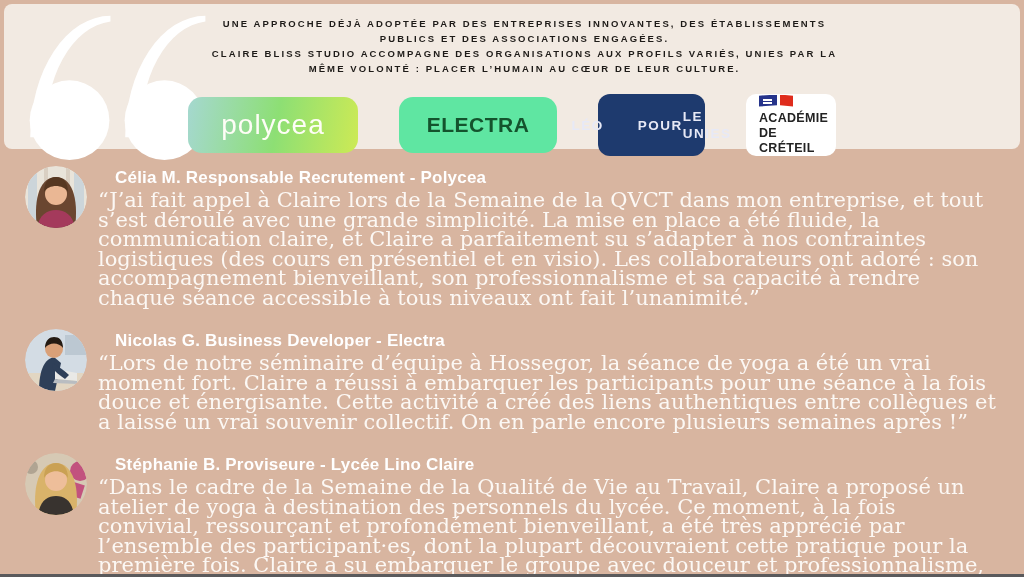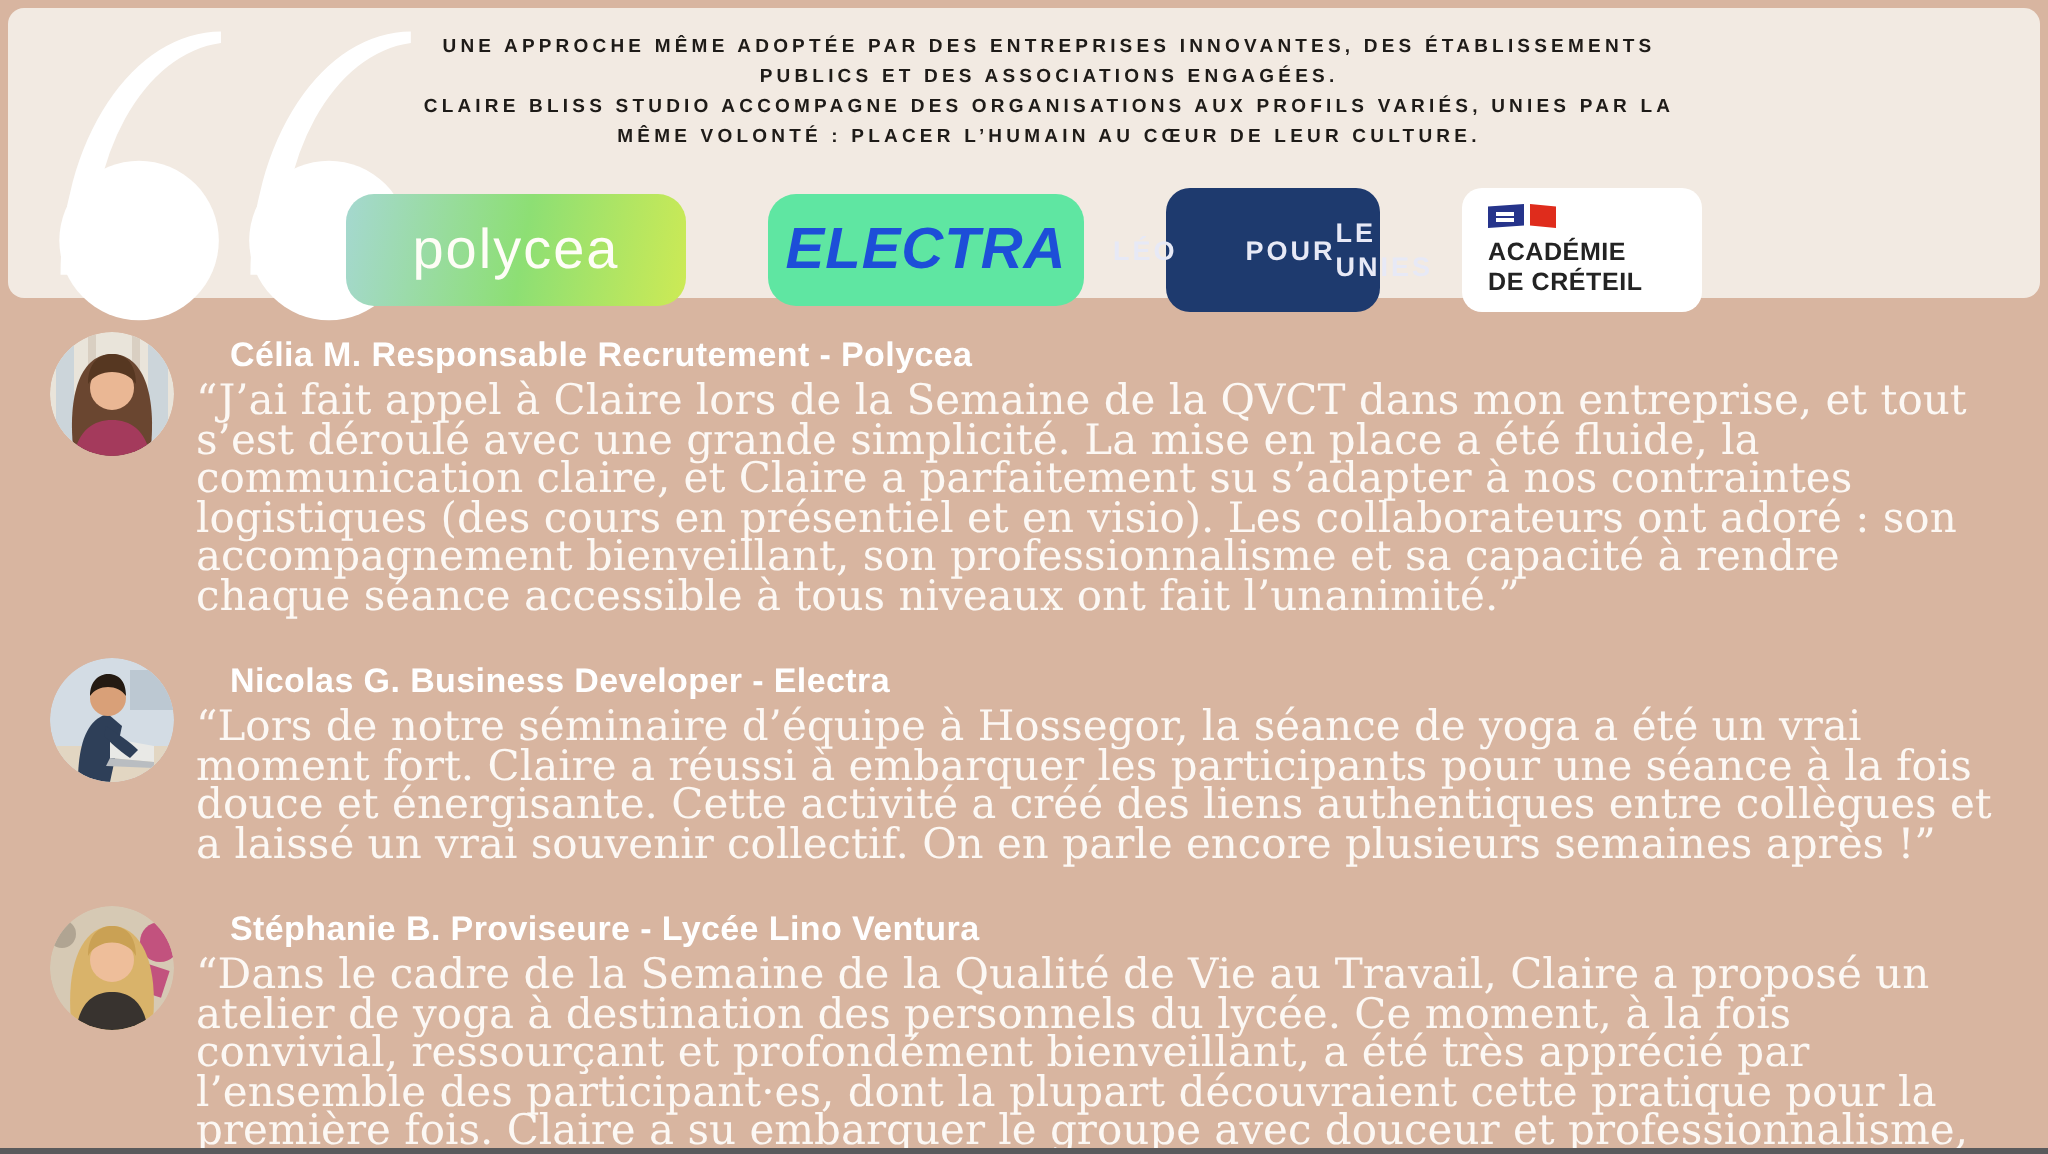--- a/index.html
+++ b/index.html
@@ -27,31 +27,31 @@
     display:flex;justify-content:center;align-items:center;gap:41px;
   }
   .logo-card{border-radius:14px;display:flex;align-items:center;justify-content:center;}
   .logo-polycea{
     width:170px;height:56px;
     background:linear-gradient(100deg,#a5d8d0 0%,#8ddf74 52%,#cdea55 100%);
     color:#fefdf6;font-size:28px;font-weight:400;letter-spacing:1px;
   }
   .logo-electra{
     width:158px;height:56px;background:#5fe6a2;
-    color:#1d4ed8;font-size:29px;font-weight:800;letter-spacing:.5px;font-style:italic;
+    color:#14532d;font-size:21px;font-weight:800;letter-spacing:.5px;
   }
   .logo-leo{
     width:107px;height:62px;background:#1e3a6e;border-radius:12px;
     color:#e7e9f6;font-size:13.5px;font-weight:700;letter-spacing:1.5px;
     flex-direction:row;line-height:17px;
   }
   .leo-l1{padding-right:16px;}
   .leo-l2{padding-left:18px;}
   .logo-academie{
-    width:120px;height:62px;background:#ffffff;border-radius:10px;
+    width:90px;height:62px;background:#ffffff;border-radius:10px;
     flex-direction:column;align-items:flex-start;padding-left:0;
   }
   .academie-inner{padding-left:13px;}
   .fr-flag{display:flex;gap:3px;height:13px;margin-bottom:4px;align-items:center;}
   .fr-flag .b{width:18px;height:12px;background:#26348b;clip-path:polygon(0 10%,100% 0,100% 90%,0 100%);position:relative;}
   .fr-flag .b:after{content:"";position:absolute;left:4px;top:4px;width:9px;height:2px;background:#fff;box-shadow:0 3px 0 #fff;}
   .fr-flag .r{width:13px;height:12px;background:#df2c1c;clip-path:polygon(0 0,100% 10%,100% 100%,0 90%);}
   .academie-line{color:#232323;font-size:12.5px;font-weight:700;line-height:15px;letter-spacing:.3px;}
   
   .testimonials{
@@ -83,21 +83,21 @@
       <circle cx="44" cy="114" r="42"></circle>
       <path transform="scale(0.66,1)" d="M132,4 A128,128 0 0 0 4,132 L30,132 A112,112 0 0 1 132,10 Z"></path>
       <g transform="translate(100,0)">
         <circle cx="44" cy="114" r="42"></circle>
         <path transform="scale(0.66,1)" d="M132,4 A128,128 0 0 0 4,132 L30,132 A112,112 0 0 1 132,10 Z"></path>
       </g>
     </g>
   </svg>
 
   <div class="header-text">
-    <div>UNE APPROCHE MÊME ADOPTÉE PAR DES ENTREPRISES INNOVANTES, DES ÉTABLISSEMENTS</div>
+    <div>UNE APPROCHE DÉJÀ ADOPTÉE PAR DES ENTREPRISES INNOVANTES, DES ÉTABLISSEMENTS</div>
     <div>PUBLICS ET DES ASSOCIATIONS ENGAGÉES.</div>
     <div>CLAIRE BLISS STUDIO ACCOMPAGNE DES ORGANISATIONS AUX PROFILS VARIÉS, UNIES PAR LA</div>
     <div>MÊME VOLONTÉ : PLACER L’HUMAIN AU CŒUR DE LEUR CULTURE.</div>
   </div>
 
   <div class="logos-row">
     <div class="logo-card logo-polycea">
       <span>polycea</span>
     </div>
     <div class="logo-card logo-electra">
@@ -191,20 +191,20 @@
           <circle cx="6" cy="14" r="7" fill="#b0a492"></circle>
           <rect x="44" y="30" width="14" height="14" fill="#c2527e" transform="rotate(18 51 37)"></rect>
           <path d="M11,62 C7,30 16,10 31,10 C46,10 55,30 51,62 Z" fill="#d9b36a"></path>
           <circle cx="31" cy="27" r="11" fill="#eebe9a"></circle>
           <path d="M19,25 C19,15 24,10 31,10 C38,10 43,15 43,25 C38,16 24,16 19,25 Z" fill="#caa154"></path>
           <path d="M13,62 C15,48 22,43 31,43 C40,43 47,48 49,62 Z" fill="#38332f"></path>
         </g>
       </svg>
     </div>
     <div class="t-text">
-      <div class="t-name">Stéphanie B. Proviseure - Lycée Lino Ventura</div>
+      <div class="t-name">Stéphanie B. Proviseure - Lycée Lino Claire</div>
       <div class="t-quote">“Dans le cadre de la Semaine de la Qualité de Vie au Travail, Claire a proposé un atelier de yoga à destination des personnels du lycée. Ce moment, à la fois convivial, ressourçant et profondément bienveillant, a été très apprécié par l’ensemble des participant·es, dont la plupart découvraient cette pratique pour la première fois. Claire a su embarquer le groupe avec douceur et professionnalisme, en instaurant une atmosphère apaisante et chaleureuse. Chacun a pu vivre un véritable moment de retour à soi, tout en partageant une expérience collective riche de sens. Cet atelier a pleinement contribué à renforcer l’engagement de notre communauté éducative en faveur du bien-être au travail, dans une dynamique de mieux-vivre ensemble au lycée. Merci Claire pour cette belle parenthèse !”</div>
     </div>
   </div>
 
 </div>
 
 <div class="bottom-bar"></div>
 
 </body></html>

